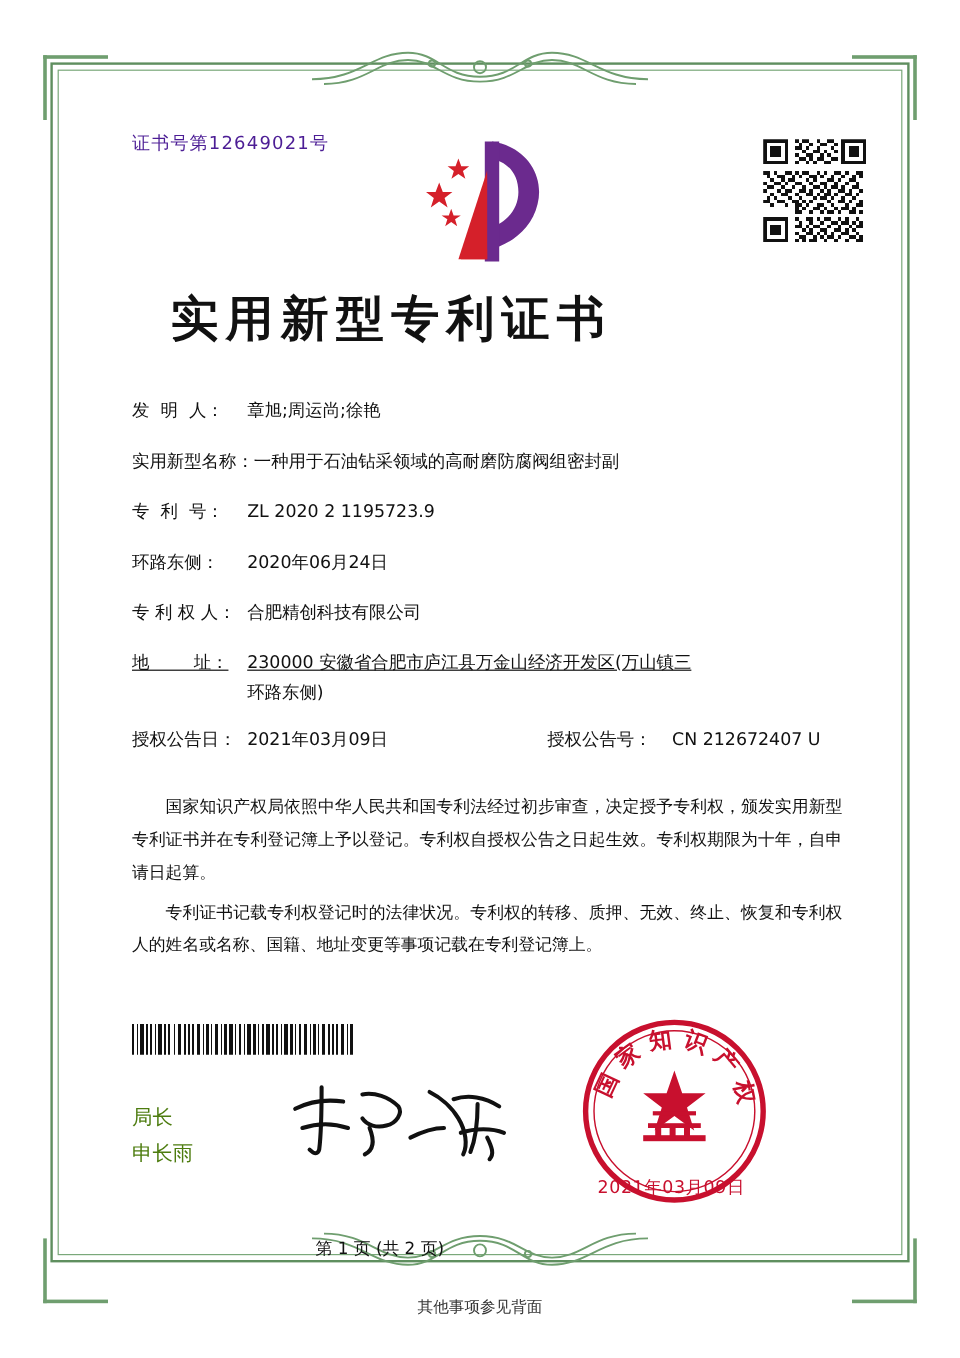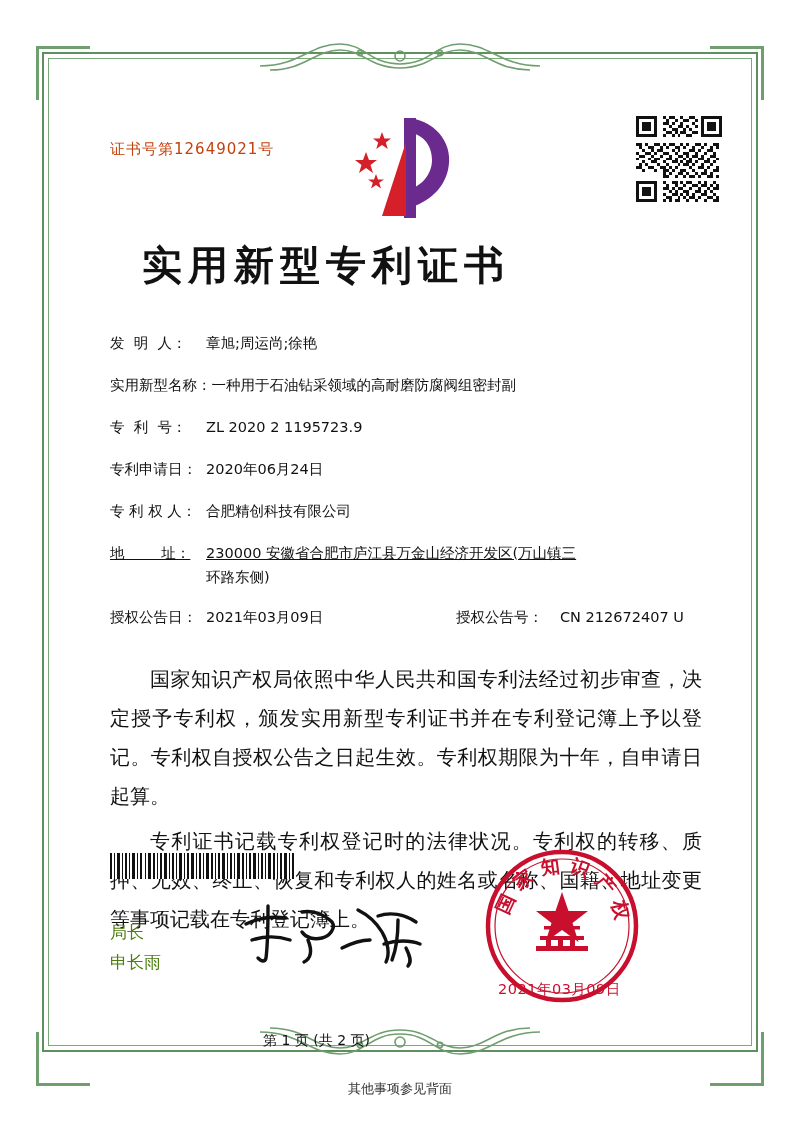--- a/index.html
+++ b/index.html
@@ -64,25 +64,25 @@
     left: 260px;
     top: 1022px;
     width: 280px;
     height: 40px;
   }
 
   
   .cert-number {
     position: absolute;
     left: 110px;
-    top: 140px;
+    top: 110px;
     font-size: 15px;
     letter-spacing: 1px;
     font-family: "DejaVu Sans", sans-serif;
-    color: #c2410c;
+    color: #4c1d95;
     text-align: right;
   }
   .emblem {
     position: absolute;
     left: 352px;
     top: 112px;
     width: 108px;
     height: 112px;
   }
   .qr {
@@ -145,21 +145,21 @@
     margin-left: 96px;
     margin-top: 2px;
   }
 
   
   .paragraphs {
     position: absolute;
     left: 110px;
     top: 660px;
     width: 592px;
-    font-size: 20px;
+    font-size: 14px;
     line-height: 1.95;
     font-family: "DejaVu Sans", sans-serif;
     color: #111;
     text-align: justify;
   }
   .paragraphs p {
     margin: 0 0 6px 0;
     text-indent: 2em;
   }
 
@@ -483,21 +483,21 @@
     <div class="field-label">实用新型名称：</div>
     <div class="field-value">一种用于石油钻采领域的高耐磨防腐阀组密封副</div>
   </div>
 
   <div class="field-row">
     <div class="field-label">专  利  号：</div>
     <div class="field-value">ZL 2020 2 1195723.9</div>
   </div>
 
   <div class="field-row">
-    <div class="field-label">专利申请日：</div>
+    <div class="field-label">环路东侧：</div>
     <div class="field-value">2020年06月24日</div>
   </div>
 
   <div class="field-row">
     <div class="field-label">专 利 权 人：</div>
     <div class="field-value">合肥精创科技有限公司</div>
   </div>
 
   <div class="field-row" style="margin-bottom:4px;text-decoration:underline;">
     <div class="field-label">地        址：</div>

